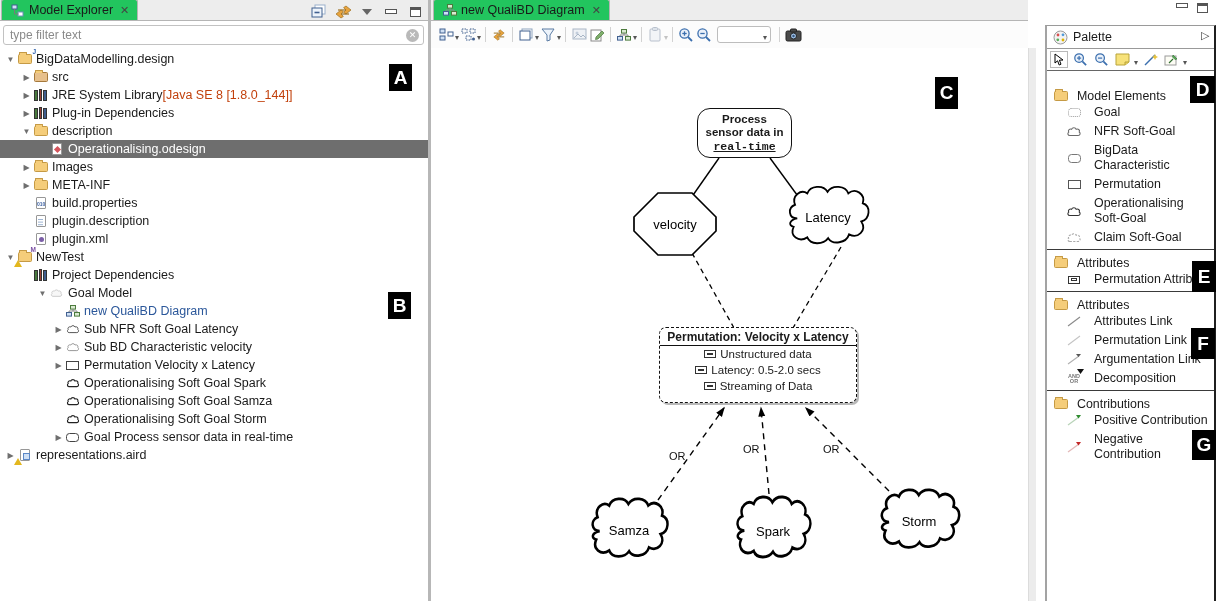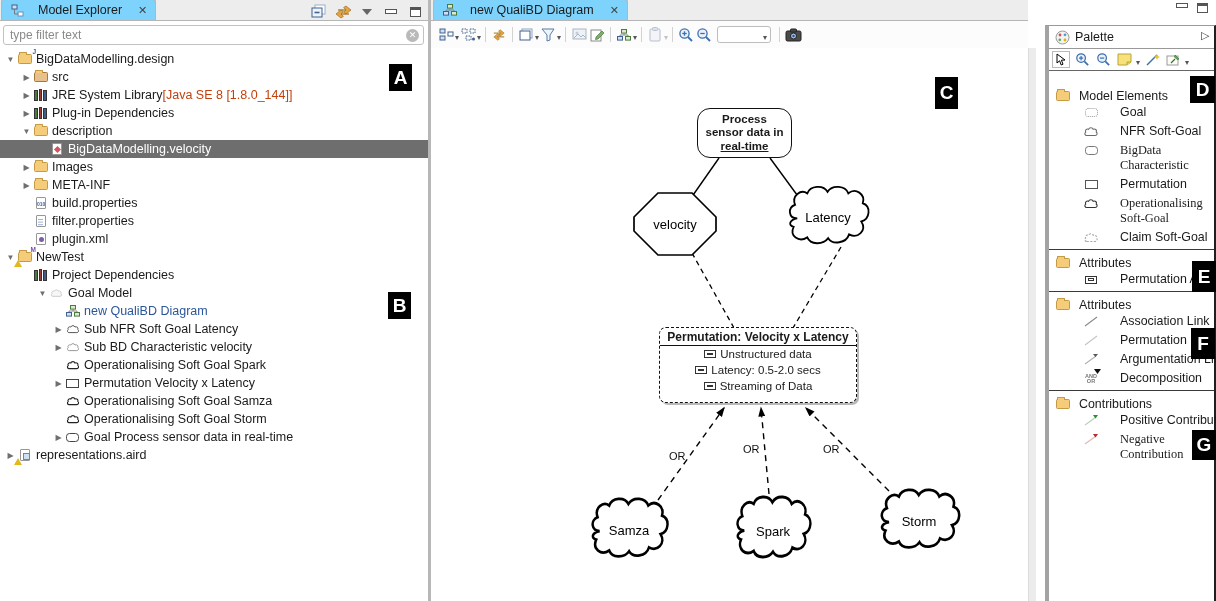--- a/index.html
+++ b/index.html
@@ -1,20 +1,20 @@
 <!DOCTYPE html>
 <html><head>
 <meta charset="utf-8">
 <style>
   * { margin:0; padding:0; box-sizing:border-box; }
   html,body { width:1216px; height:601px; }
   body { font-family:"Liberation Sans",sans-serif; background:#fff; position:relative; overflow:hidden; color:#1a1a1a; }
   #app { position:absolute; inset:0; }
   .tabstrip { position:absolute; top:0; left:0; right:0; height:21px; background:#ededed; border-bottom:1px solid #b5b5b5; display:flex; align-items:flex-end; }
-  .tab { height:21px; background:#7dd3fc; border:1px solid #b5b5b5; border-bottom:none; border-radius:3px 3px 0 0; display:flex; align-items:center; gap:13px; padding:8px 8px; font-size:12.5px; }
+  .tab { height:21px; background:#22c55e; border:1px solid #b5b5b5; border-bottom:none; border-radius:3px 3px 0 0; display:flex; align-items:center; gap:4px; padding:8px 8px; font-size:12.5px; }
   .close-x { font-size:11px; color:#444; margin-left:3px; cursor:pointer; }
   .sep { width:1px; height:15px; background:#d2d2d2; margin:0 4px; }
   .ib { width:18px; height:17px; display:inline-flex; align-items:center; justify-content:center; }
   .caret::after { content:"▾"; font-size:8px; color:#555; }
   .caret.dis::after { color:#c3c3c3; }
 
   
   .marker { position:absolute; background:#000; color:#fff; font-weight:bold; font-size:19px; display:flex; align-items:center; justify-content:center; z-index:60; }
 
   
@@ -64,39 +64,39 @@
   
   #ed { position:absolute; left:431px; top:0; width:597px; height:601px; background:#fff; }
   #ed .tabstrip { border-bottom:1px solid #b5b5b5; }
   #etoolbar { position:absolute; top:21px; left:0; right:0; height:27px; display:flex; align-items:center; padding-left:6px; background:#fcfcfc; }
   .combo { width:54px; height:17px; border:1px solid #bdbdbd; border-radius:3px; background:#fff; display:flex; align-items:center; justify-content:flex-end; padding-right:3px; }
   .combo input { width:34px; border:none; outline:none; font-size:11px; font-family:inherit; }
   #canvas { position:absolute; left:0; top:48px; width:597px; height:553px; background:#fff; }
   #scrollstrip { position:absolute; left:1028px; top:48px; width:8px; height:553px; background:#ececec; border-left:1px solid #dcdcdc; }
 
   .goalbox { position:absolute; left:266px; top:60px; width:95px; height:50px; border:1.6px solid #111; border-radius:13px; background:#fff; display:flex; flex-direction:column; align-items:center; justify-content:center; font-size:11.5px; font-weight:bold; line-height:13.5px; text-align:center; }
-  .goalbox .u { text-decoration:underline; }
+  .goalbox .u { text-decoration:underline;font-family:Liberation Mono, monospace; }
   .permbox { position:absolute; left:228px; top:279px; width:198px; height:76px; border:1.6px dashed #111; border-radius:7px; background:#fff; box-shadow:2px 2px 0 rgba(0,0,0,0.28); }
   .permhdr { font-size:12px; font-weight:bold; text-align:center; padding:2px 0 1px; border-bottom:1.3px solid #111; }
   .permrow { display:flex; align-items:center; justify-content:center; gap:4px; font-size:11.5px; height:16px; }
   .attr-ic { width:12px; height:8px; border:1.1px solid #333; display:flex; align-items:center; justify-content:center; background:#fff; }
   .attr-ic i { width:6px; height:2.5px; border:1px solid #333; display:block; }
   .orlab { position:absolute; font-size:11px; color:#111; }
 
   
-  #pal { position:absolute; left:1045px; top:25px; width:171px; height:576px; background:#fff; border-left:4px solid #a3a3a3; border-right:2px solid #1f1f1f; border-top:1px solid #9a9a9a; }
+  #pal { position:absolute; left:1045px; top:25px; width:171px; height:576px; background:#fff; border-left:2px solid #a3a3a3; border-right:2px solid #1f1f1f; border-top:1px solid #9a9a9a; }
   #pal-hdr { height:23px; display:flex; align-items:center; gap:5px; padding:0 6px; font-size:12.5px; border-bottom:1px solid #999; }
   .tri-right { width:0; height:0; border-top:5px solid transparent; border-bottom:5px solid transparent; border-left:7px solid transparent; border-left-color:transparent; position:relative; }
   .tri-right::before { content:"▷"; position:absolute; left:-7px; top:-8px; font-size:11px; color:#333; }
   #pal-tools { height:22px; display:flex; align-items:center; gap:3px; padding:0 3px; border-bottom:1.6px solid #666; }
   .pal-sec-hdr { height:19px; display:flex; align-items:center; gap:5px; padding-left:5px; font-size:12.4px; }
-  .pal-item { display:flex; align-items:flex-start; gap:20px; padding-left:33px; font-size:12.4px; margin-bottom:4px; line-height:15px; }
+  .pal-item { display:flex; align-items:center; gap:11px; padding-left:18px; font-size:12.4px; margin-bottom:4px; line-height:15px; }
   .pal-item .pic { width:18px; flex:0 0 18px; height:15px; display:flex; align-items:center; justify-content:center; position:relative; }
   .pal-div { height:0; border-top:1.7px solid #3a3a3a; margin:2px 0 3px; }
-  .wrap { width:100px;font-family:Liberation Serif, serif; }
+  .wrap { width:100px; }
   .nowrap { white-space:nowrap; }
   .clds { stroke:#6a6a6a; fill:#fff; }
   .andor { font-size:5.5px; font-weight:bold; color:#777; line-height:5px; text-align:center; }
 
   #winbtns { position:absolute; right:8px; top:3px; display:flex; gap:9px; z-index:5; }
 
   svg text { font-family:"Liberation Sans",sans-serif; }
 </style>
 </head>
 <body>
@@ -191,21 +191,21 @@
           <span class="ticon">
             <span class="fo"></span>
           </span>
           <span>description</span>
         </div>
       <div class="row lv2 sel">
           <span class="tw"></span>
           <span class="ticon">
             <span class="pg red"></span>
           </span>
-          <span>BigDataModelling.velocity</span>
+          <span>Operationalising.odesign</span>
         </div>
       <div class="row lv1">
           <span class="tw c"></span>
           <span class="ticon">
             <span class="fo"></span>
           </span>
           <span>Images</span>
         </div>
       <div class="row lv1">
           <span class="tw c"></span>
@@ -219,21 +219,21 @@
           <span class="ticon">
             <span class="pg b010"></span>
           </span>
           <span>build.properties</span>
         </div>
       <div class="row lv1">
           <span class="tw"></span>
           <span class="ticon">
             <span class="pg lines"></span>
           </span>
-          <span>filter.properties</span>
+          <span>plugin.description</span>
         </div>
       <div class="row lv1">
           <span class="tw"></span>
           <span class="ticon">
             <span class="pg xml"></span>
           </span>
           <span>plugin.xml</span>
         </div>
       <div class="row lv0">
           <span class="tw e"></span>
@@ -288,34 +288,34 @@
       <div class="row lv3">
           <span class="tw c"></span>
           <span class="ticon">
             <svg width="14" height="10" viewBox="0 0 14 10">
               <path d="M3.2,8.6 C1.4,8.6 0.8,6.6 2.2,5.6 C1.2,3.8 3.2,2.2 4.8,3 C5.4,1.2 8.4,1.2 9,3 C10.6,2.2 12.6,3.6 11.8,5.4 C13.2,6.4 12.6,8.6 10.8,8.6 Z" fill="#fff" stroke="#999"></path>
             </svg>
           </span>
           <span>Sub BD Characteristic velocity</span>
         </div>
       <div class="row lv3">
+          <span class="tw c"></span>
+          <span class="ticon">
+            <span class="rc"></span>
+          </span>
+          <span>Permutation Velocity x Latency</span>
+        </div>
+      <div class="row lv3">
           <span class="tw"></span>
           <span class="ticon">
             <svg width="14" height="10" viewBox="0 0 14 10">
               <path d="M3.2,8.6 C1.4,8.6 0.8,6.6 2.2,5.6 C1.2,3.8 3.2,2.2 4.8,3 C5.4,1.2 8.4,1.2 9,3 C10.6,2.2 12.6,3.6 11.8,5.4 C13.2,6.4 12.6,8.6 10.8,8.6 Z" fill="#fff" stroke="#222" stroke-width="1.1"></path>
             </svg>
           </span>
           <span>Operationalising Soft Goal Spark</span>
-        </div>
-      <div class="row lv3">
-          <span class="tw c"></span>
-          <span class="ticon">
-            <span class="rc"></span>
-          </span>
-          <span>Permutation Velocity x Latency</span>
         </div>
       <div class="row lv3">
           <span class="tw"></span>
           <span class="ticon">
             <svg width="14" height="10" viewBox="0 0 14 10">
               <path d="M3.2,8.6 C1.4,8.6 0.8,6.6 2.2,5.6 C1.2,3.8 3.2,2.2 4.8,3 C5.4,1.2 8.4,1.2 9,3 C10.6,2.2 12.6,3.6 11.8,5.4 C13.2,6.4 12.6,8.6 10.8,8.6 Z" fill="#fff" stroke="#222" stroke-width="1.1"></path>
             </svg>
           </span>
           <span>Operationalising Soft Goal Samza</span>
         </div>
@@ -673,21 +673,21 @@
           <span class="fo"></span>
         </span>
       <span>Attributes</span>
     </div>
     <div class="pal-item">
         <span class="pic">
           <svg width="16" height="13">
             <line x1="2" y1="11" x2="14" y2="2" stroke="#8a8a8a" stroke-width="1.1"></line>
           </svg>
         </span>
-        <span class="nowrap">Association Link</span>
+        <span class="nowrap">Attributes Link</span>
       </div>
     <div class="pal-item">
         <span class="pic">
           <svg width="16" height="13">
             <line x1="2" y1="11" x2="14" y2="2" stroke="#c4c4c4" stroke-width="1.1"></line>
           </svg>
         </span>
         <span class="nowrap">Permutation Link</span>
       </div>
     <div class="pal-item">

